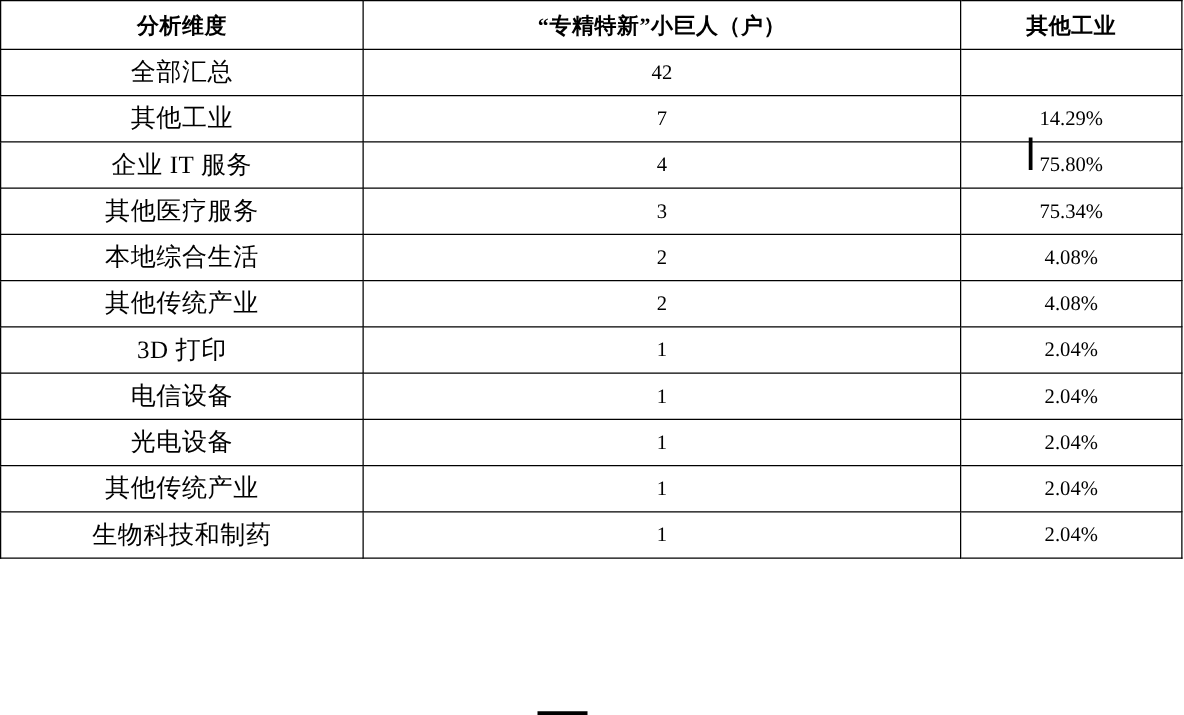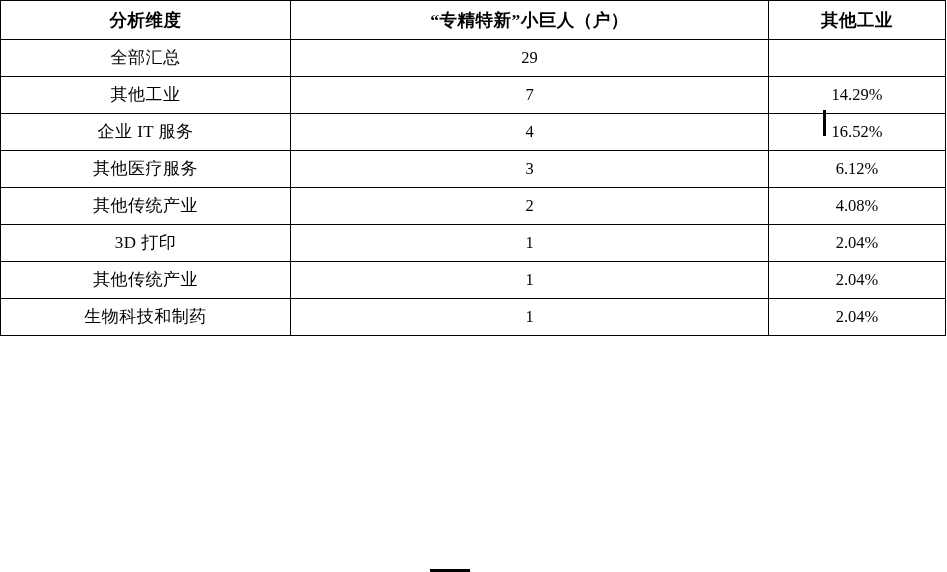--- a/index.html
+++ b/index.html
@@ -31,21 +31,21 @@
   table.data-table col.c-pct { width: 177px; }
 
   table.data-table th,
   table.data-table td {
     border: 1px solid #000000;
     padding: 0;
     height: 36px;
     line-height: 36px;
     text-align: center;
     vertical-align: middle;
-    font-size: 17px;
+    font-size: 20px;
     white-space: nowrap;
     overflow: hidden;
   }
   table.data-table thead th {
     font-weight: bold;
     height: 38px;
     line-height: 38px;
     font-size: 17.5px;
     letter-spacing: 0.5px;
   }
@@ -88,45 +88,60 @@
     <thead>
       <tr>
         <th>分析维度</th>
         <th>“专精特新”小巨人（户）</th>
         <th>其他工业</th>
       </tr>
     </thead>
     <tbody>
       <tr>
         <td class="dim-cell">全部汇总</td>
-        <td class="num-cell">29</td>
+        <td class="num-cell">42</td>
         <td class="pct-cell"></td>
       </tr>
       <tr>
         <td class="dim-cell">其他工业</td>
         <td class="num-cell">7</td>
         <td class="pct-cell">14.29%</td>
       </tr>
       <tr>
         <td class="dim-cell">企业 IT 服务</td>
         <td class="num-cell">4</td>
-        <td class="pct-cell">16.52%</td>
+        <td class="pct-cell">75.80%</td>
       </tr>
       <tr>
         <td class="dim-cell">其他医疗服务</td>
         <td class="num-cell">3</td>
-        <td class="pct-cell">6.12%</td>
+        <td class="pct-cell">75.34%</td>
+      </tr>
+      <tr>
+        <td class="dim-cell">本地综合生活</td>
+        <td class="num-cell">2</td>
+        <td class="pct-cell">4.08%</td>
       </tr>
       <tr>
         <td class="dim-cell">其他传统产业</td>
         <td class="num-cell">2</td>
         <td class="pct-cell">4.08%</td>
       </tr>
       <tr>
         <td class="dim-cell">3D 打印</td>
+        <td class="num-cell">1</td>
+        <td class="pct-cell">2.04%</td>
+      </tr>
+      <tr>
+        <td class="dim-cell">电信设备</td>
+        <td class="num-cell">1</td>
+        <td class="pct-cell">2.04%</td>
+      </tr>
+      <tr>
+        <td class="dim-cell">光电设备</td>
         <td class="num-cell">1</td>
         <td class="pct-cell">2.04%</td>
       </tr>
       <tr>
         <td class="dim-cell">其他传统产业</td>
         <td class="num-cell">1</td>
         <td class="pct-cell">2.04%</td>
       </tr>
       <tr>
         <td class="dim-cell">生物科技和制药</td>

